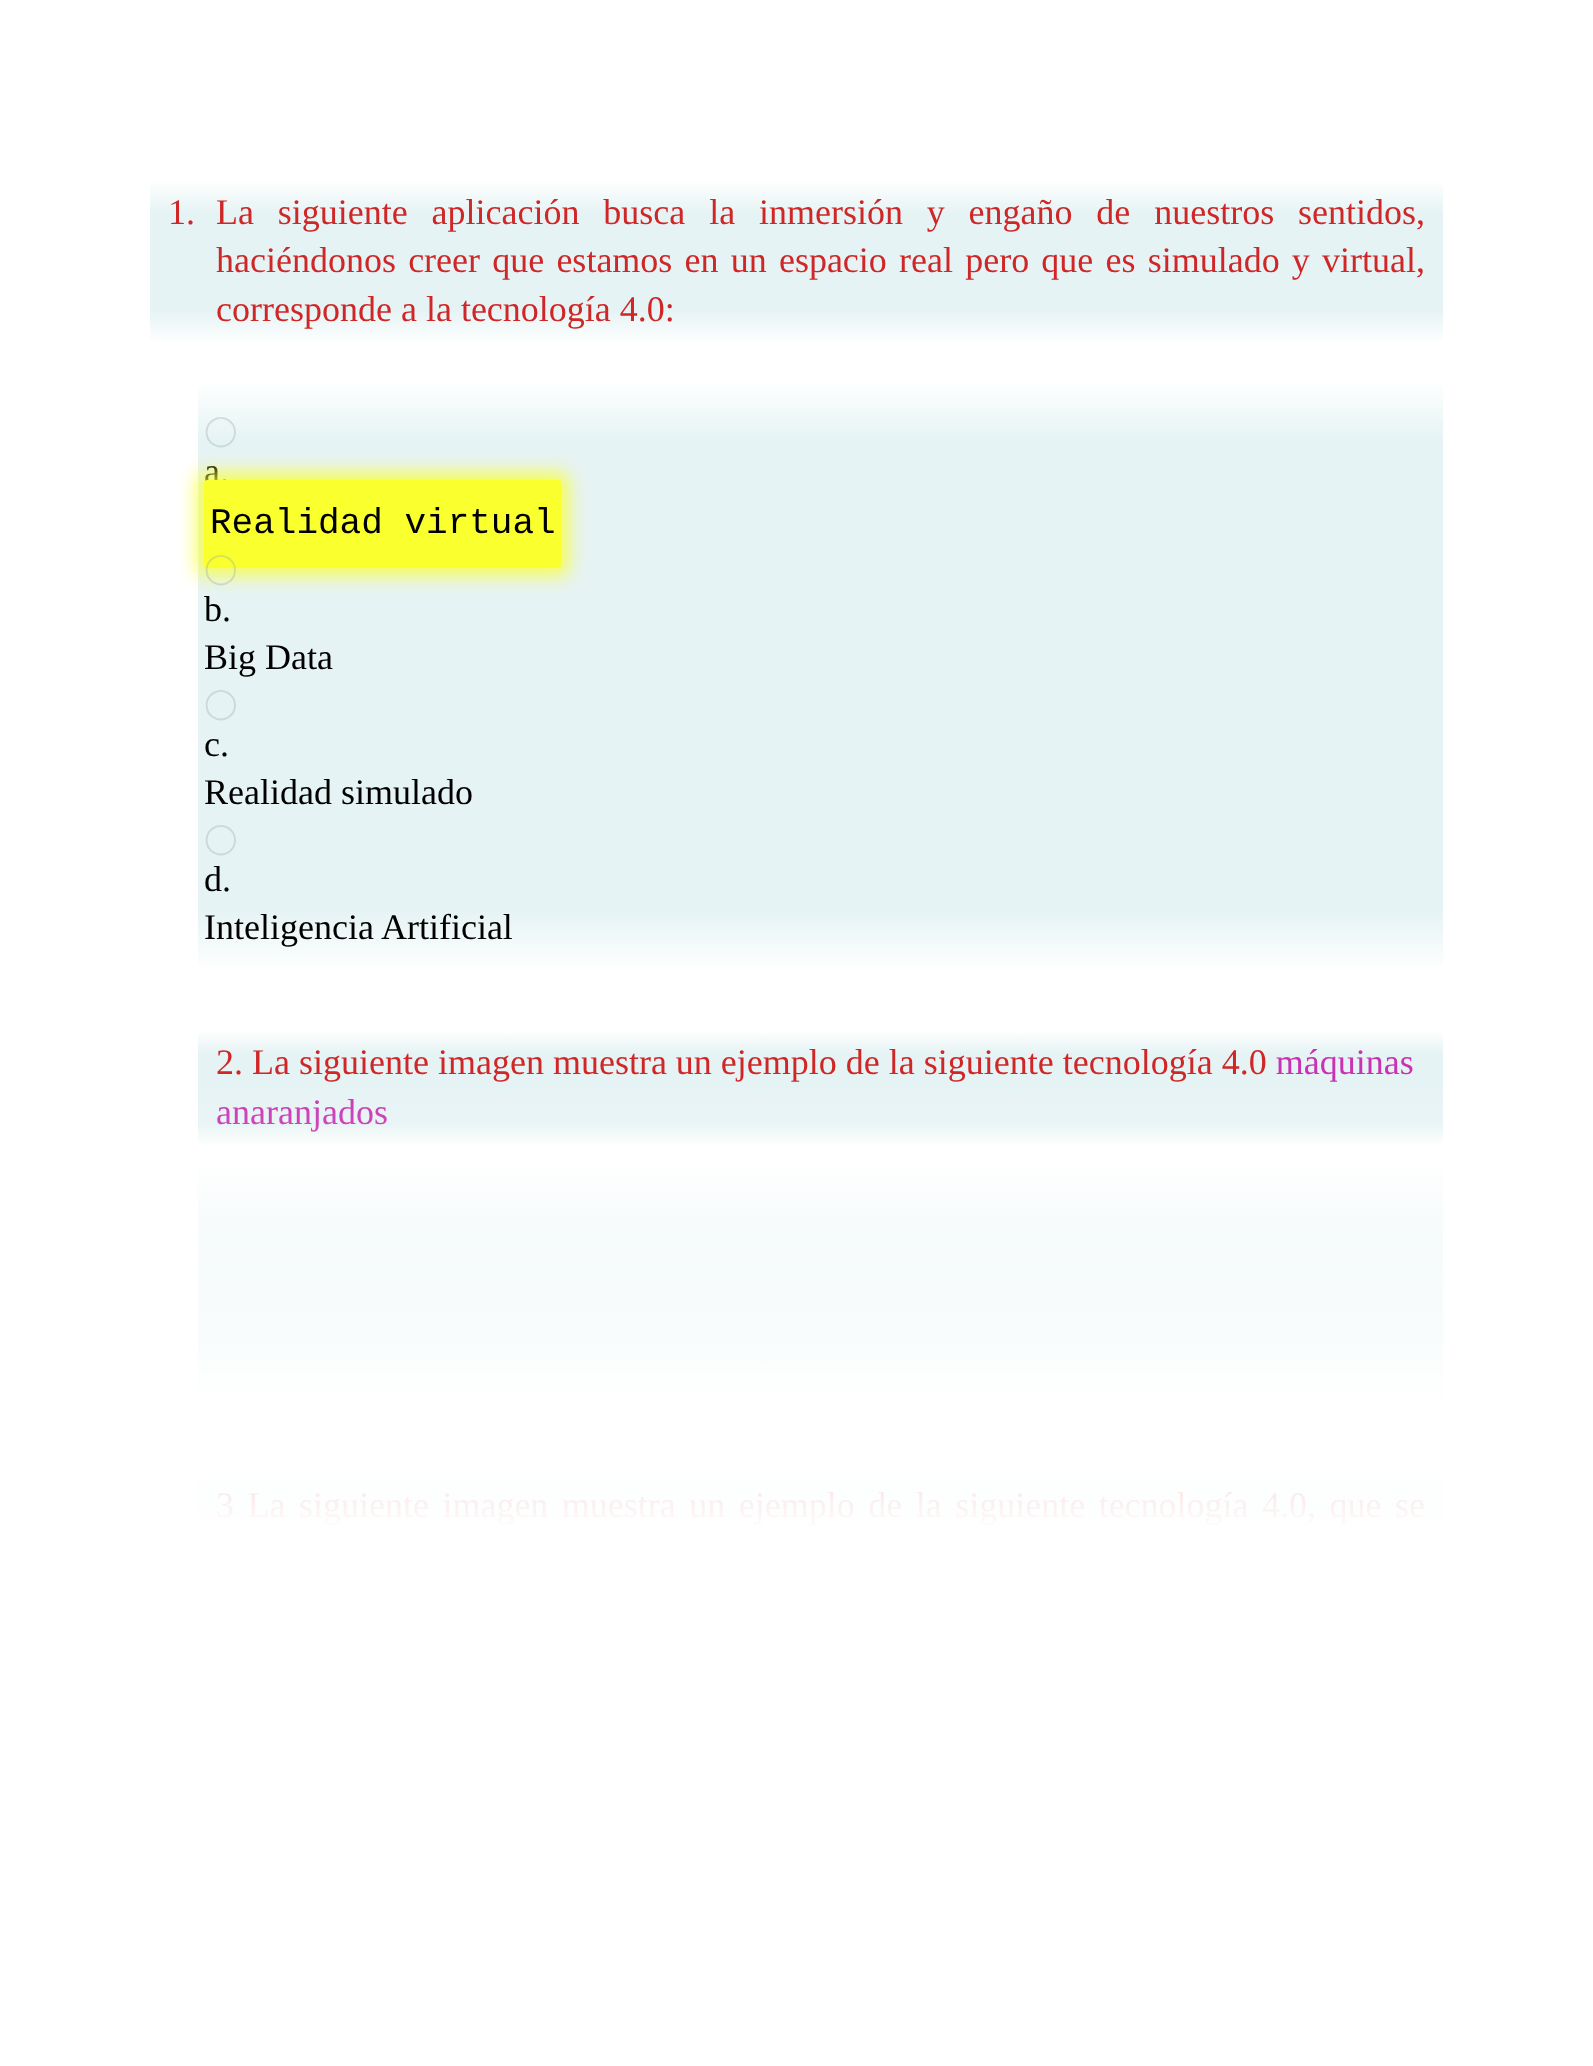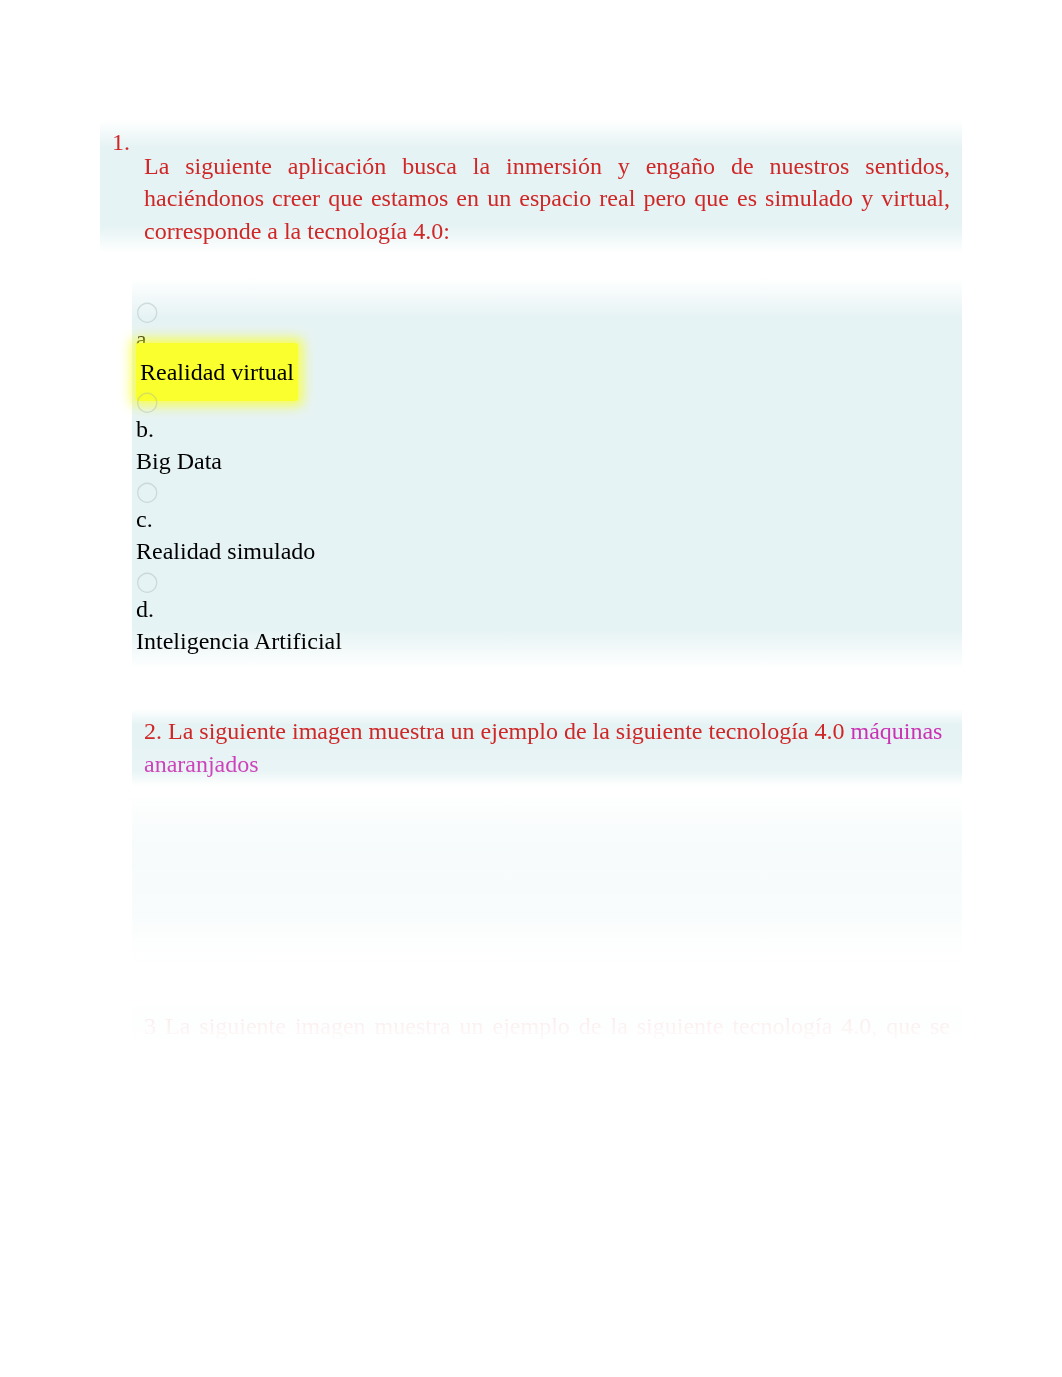--- a/index.html
+++ b/index.html
@@ -35,21 +35,20 @@
     }
     .q1-number {
       color: #cf2727;
       width: 32px;
       flex-shrink: 0;
     }
     .q1-text {
       color: #cf2727;
       text-align: justify;
       flex: 1;
-      margin-top: 24px;
     }
     .options-block {
       margin-left: 32px;
       background: linear-gradient(180deg, rgba(230,243,244,0) 0%, rgba(230,243,244,1) 10%, rgba(230,243,244,1) 90%, rgba(230,243,244,0) 100%);
       padding: 20px 12px 12px 4px;
       border-radius: 4px;
     }
     .opt {
       margin-top: 3px;
       position: relative;
@@ -66,20 +65,21 @@
     }
     .opt-text {
       color: #000;
       display: inline;
     }
     .highlight {
       background: #faff2e;
       box-shadow: 0 0 12px 5px rgba(250,255,46,0.8);
       padding: 16px 4px;
       border-radius: 2px;
+      font-family: Liberation Mono, monospace;
     }
     .q2-wrap {
       margin-left: 32px;
       margin-top: 40px;
     }
     .q2-text {
       color: #cf2727;
     }
     .pink {
       color: #c932b3;

